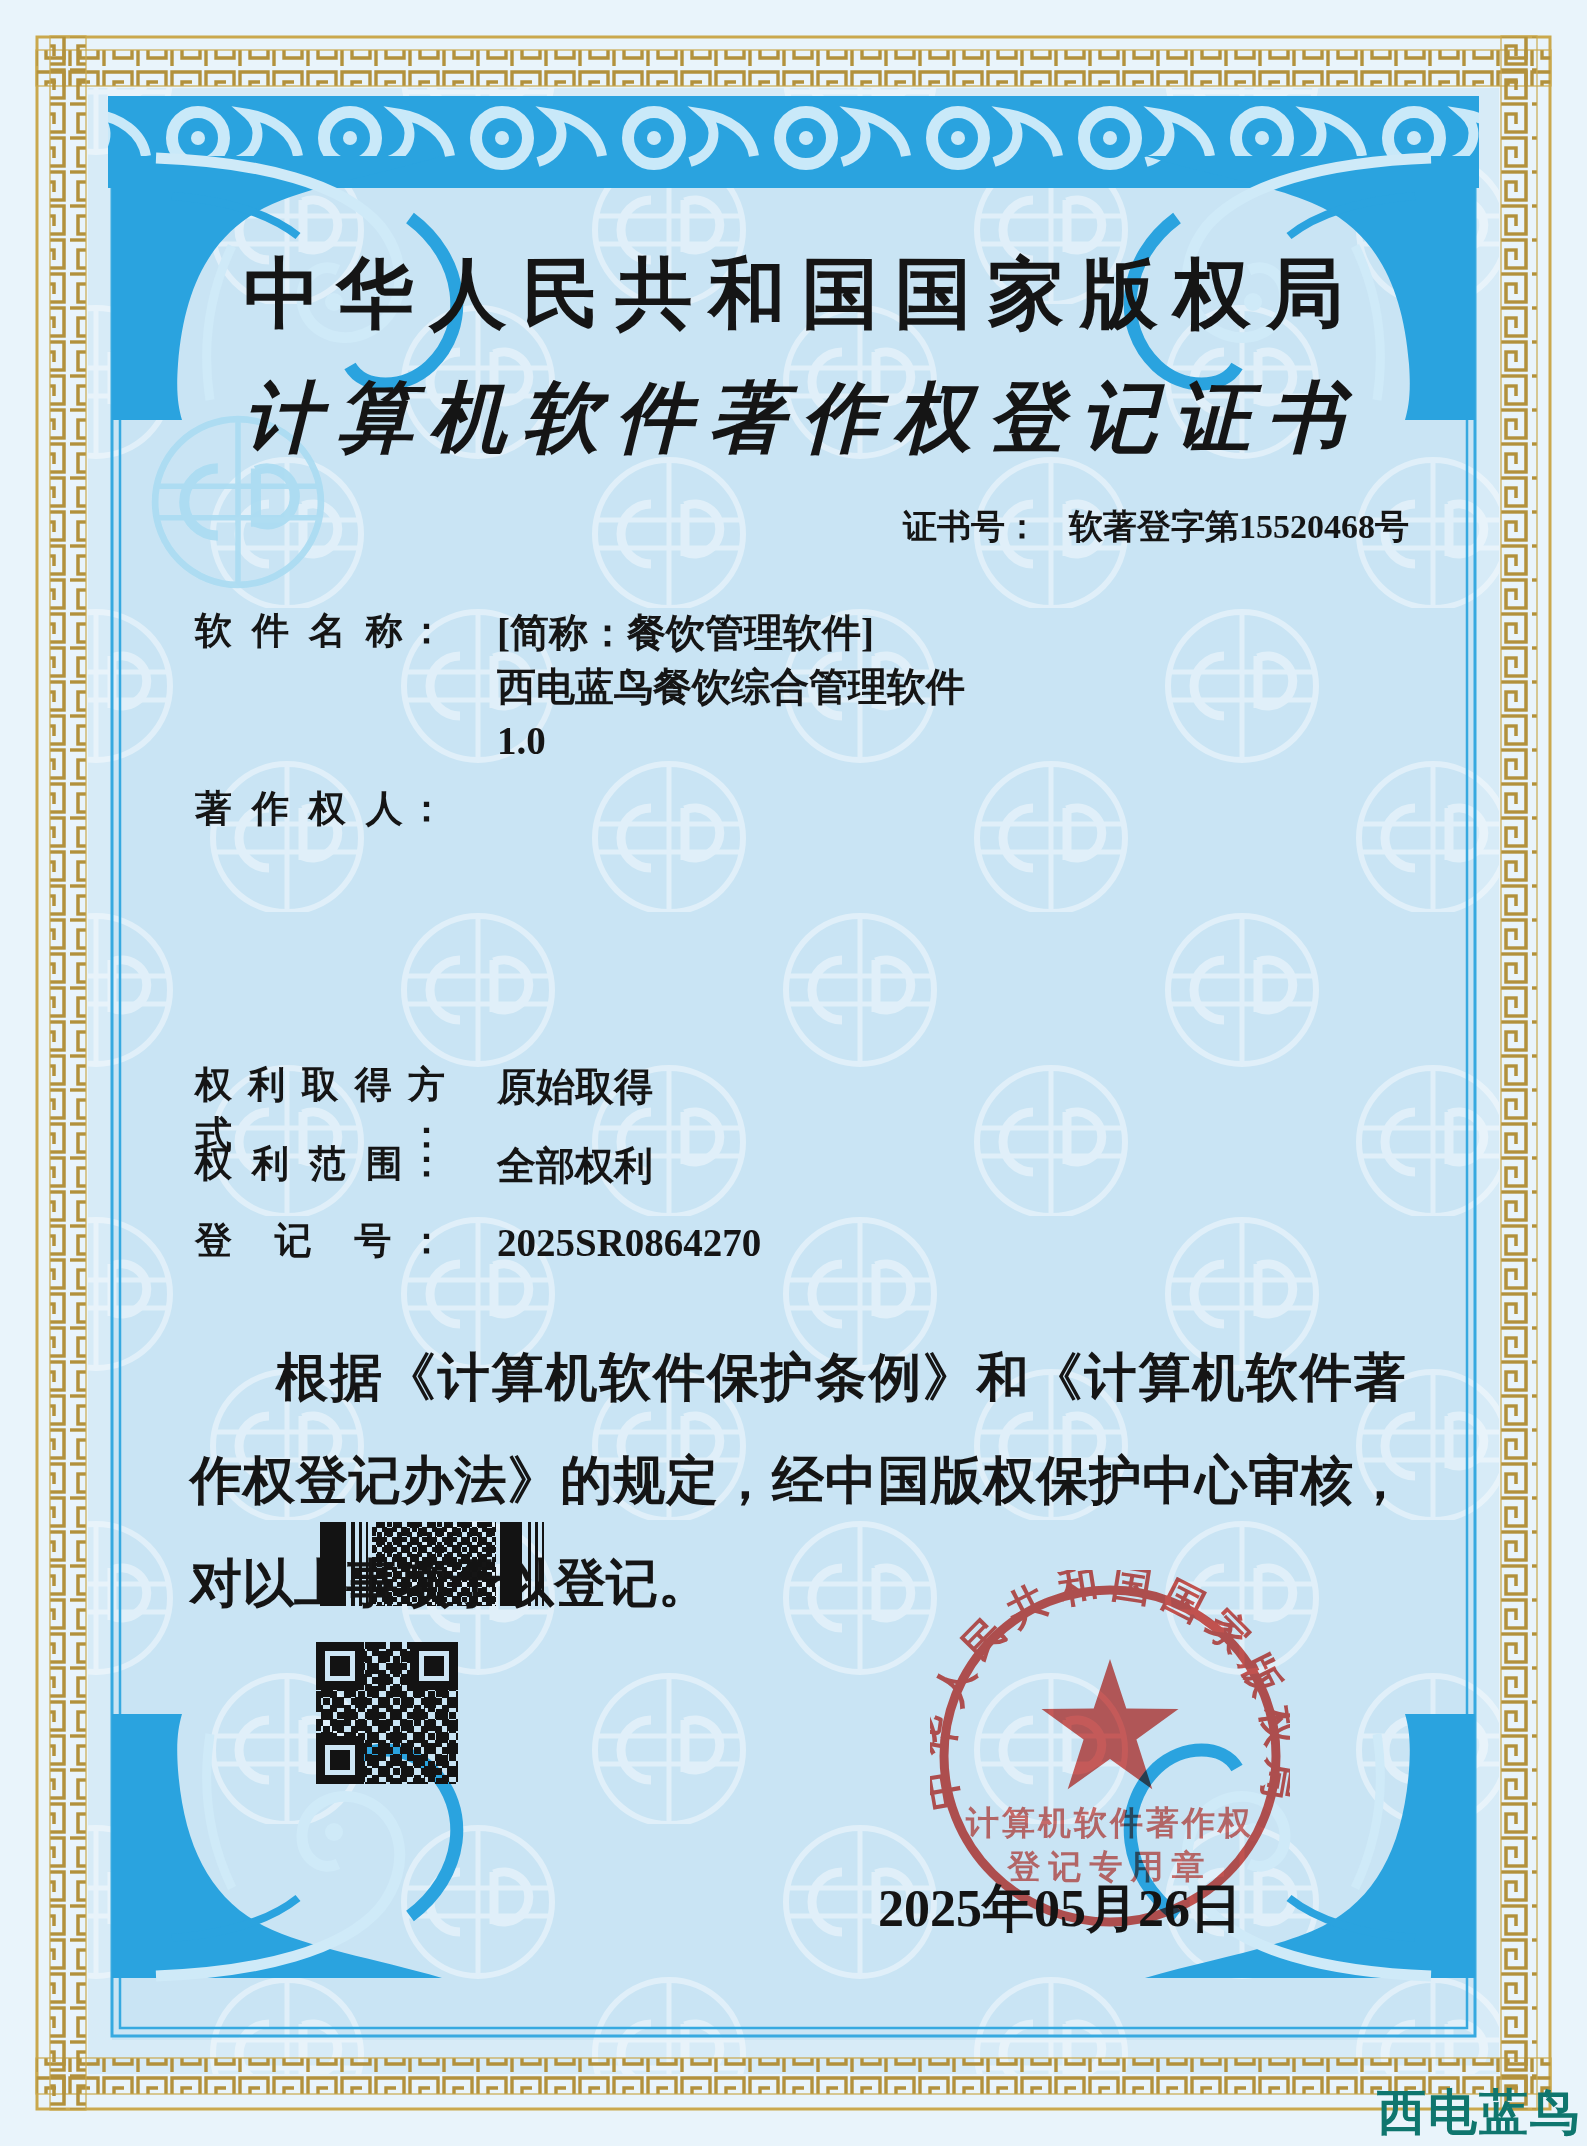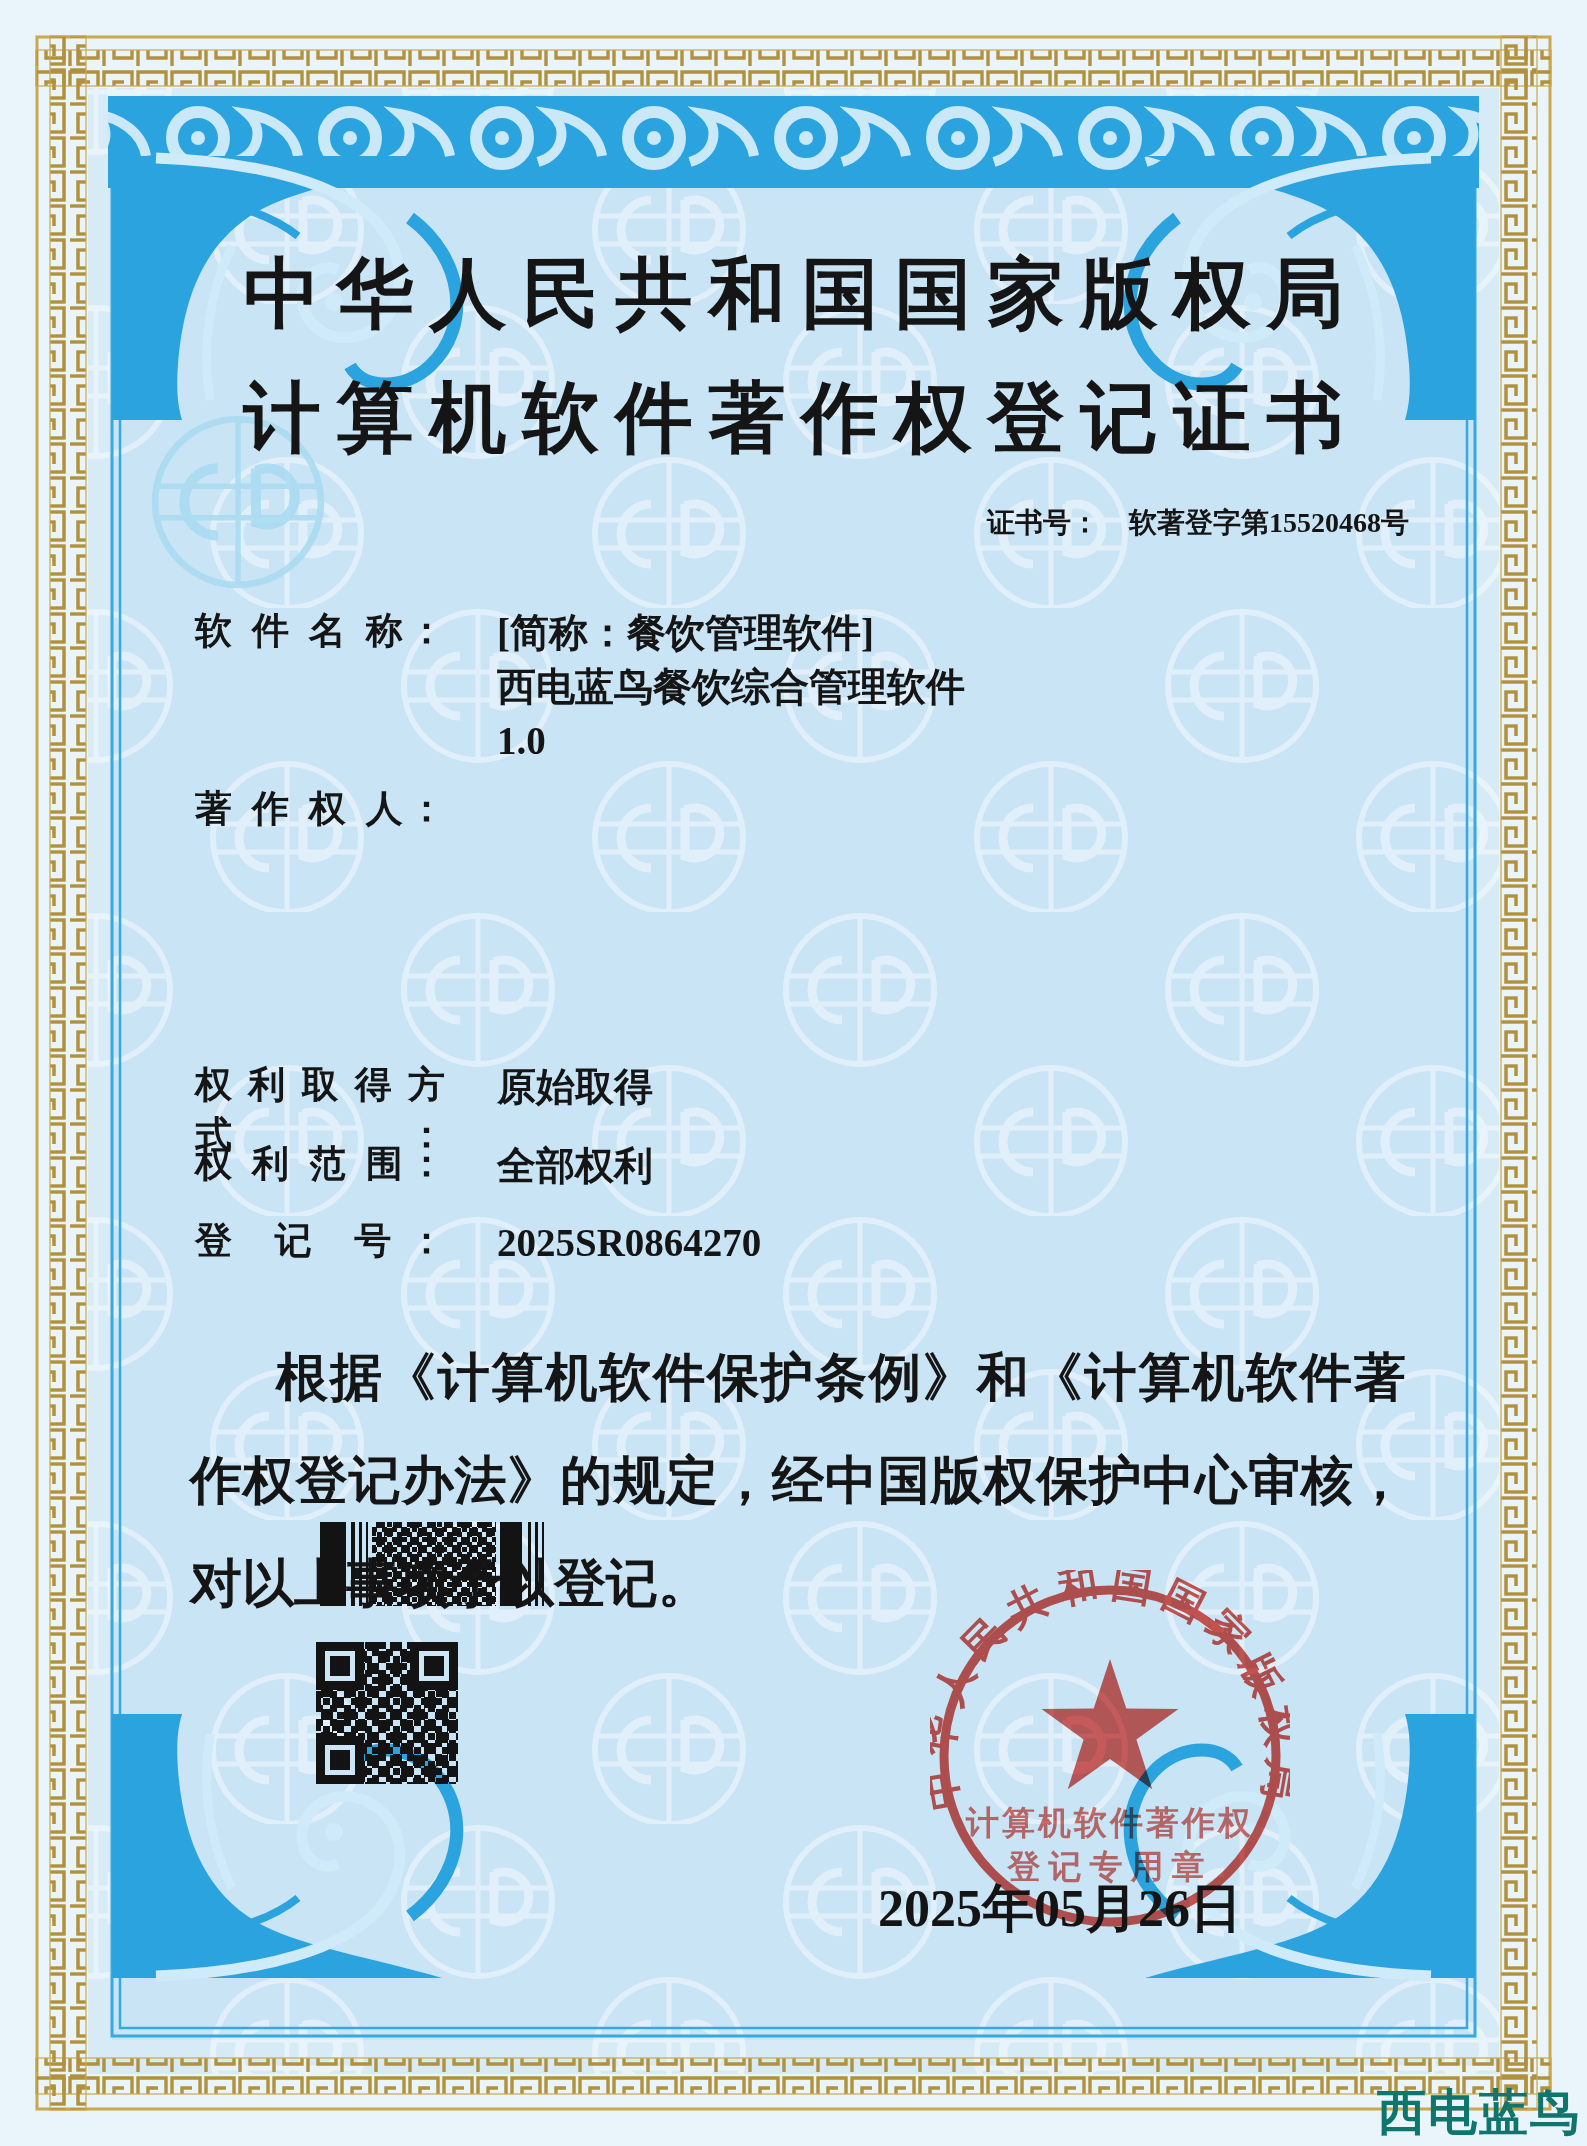--- a/index.html
+++ b/index.html
@@ -8,22 +8,22 @@
     background:#e9f4fb;
     font-family:"Liberation Serif", serif;
   }
   .deco-svg{position:absolute;left:0;top:0;z-index:0;}
   .txt{
     position:absolute;color:#151515;font-weight:700;z-index:2;
     font-family:"Liberation Serif", serif;
   }
   .title-line{left:0;width:1587px;text-align:center;font-size:77px;letter-spacing:16px;padding-left:16px;box-sizing:border-box;}
   #title1{top:243px;}
-  #title2{top:367px;}
-  .certno{top:504px;right:178px;font-size:28px;display:flex;z-index:2;position:absolute;font-weight:700;color:#151515;align-items:center;}
+  #title2{top:367px;font-style:italic;}
+  .certno{top:504px;right:178px;font-size:34px;display:flex;z-index:2;position:absolute;font-weight:700;color:#151515;align-items:center;}
   .certno .gap{display:inline-block;width:30px;}
   .row{position:absolute;left:195px;display:flex;z-index:2;}
   .row .lab{
     width:250px;font-size:37px;color:#151515;font-weight:700;
     text-align:justify;text-align-last:justify;flex:none;white-space:normal;
   }
   .row .vals{margin-left:52px;font-size:39px;color:#151515;font-weight:700;line-height:54px;}
   .row .vals div{white-space:nowrap;}
   #row0{top:606px;}
   #row1{top:784px;}

